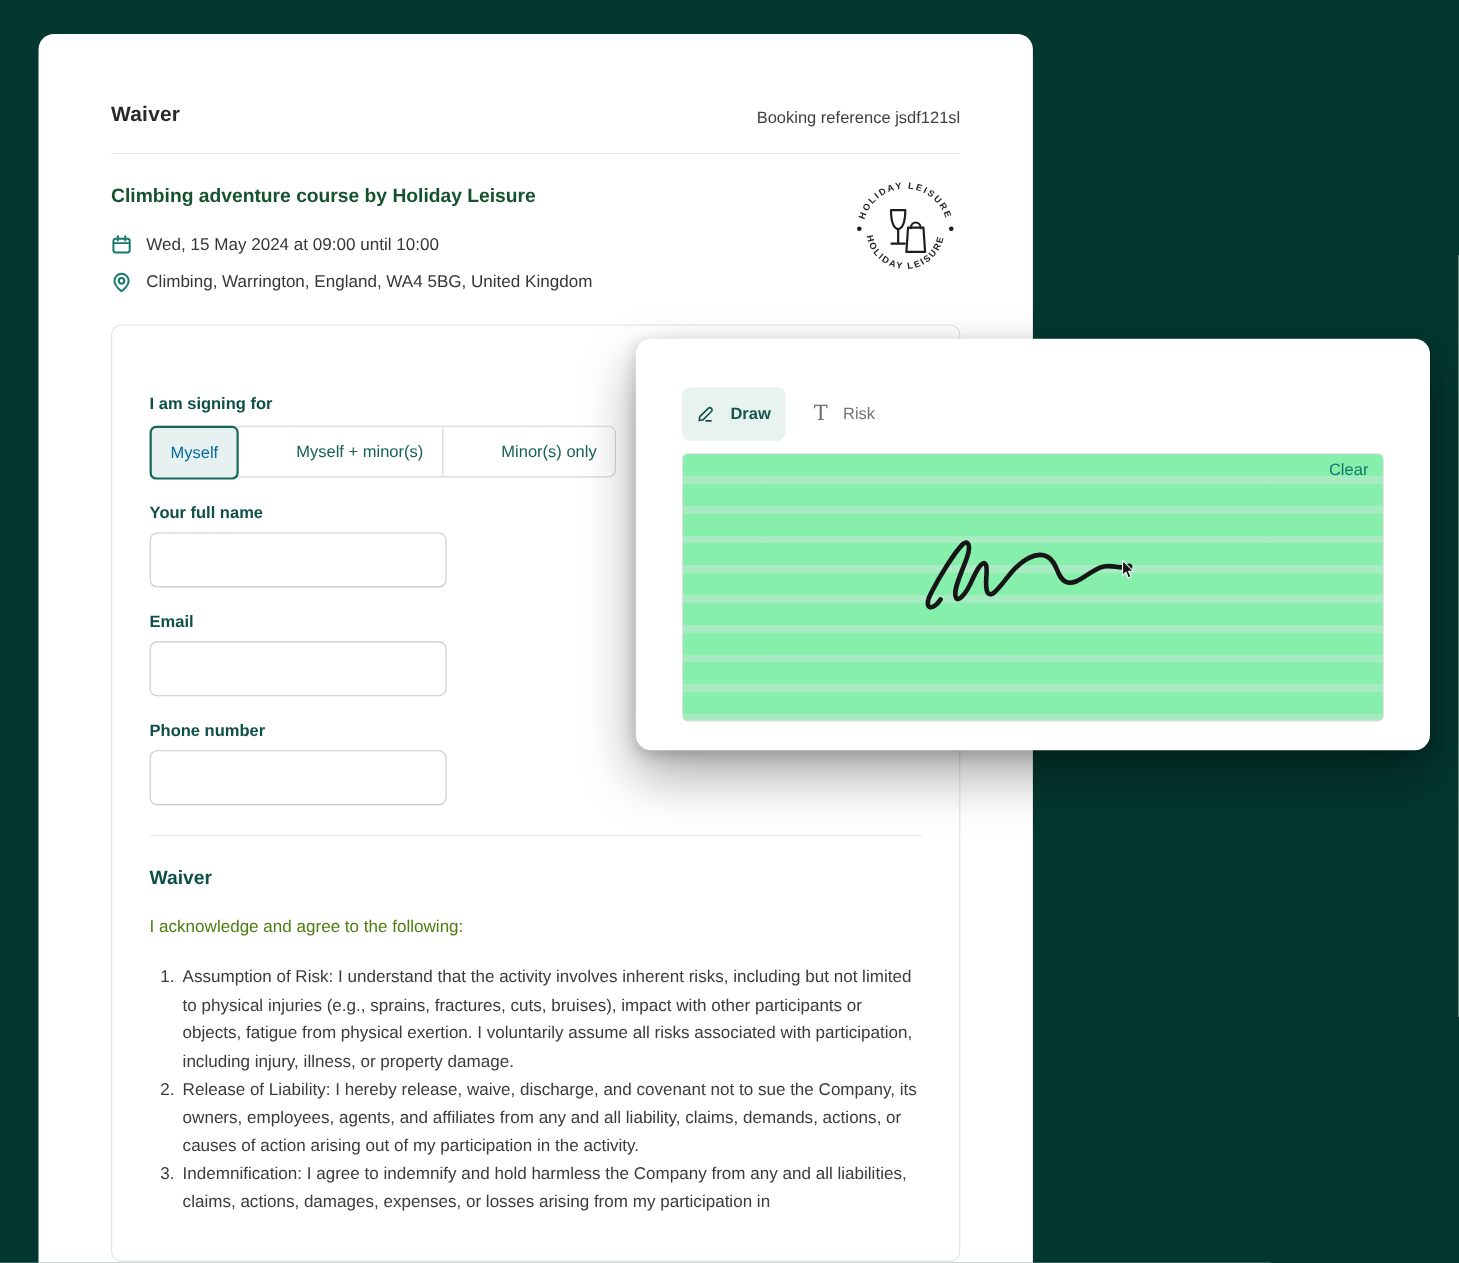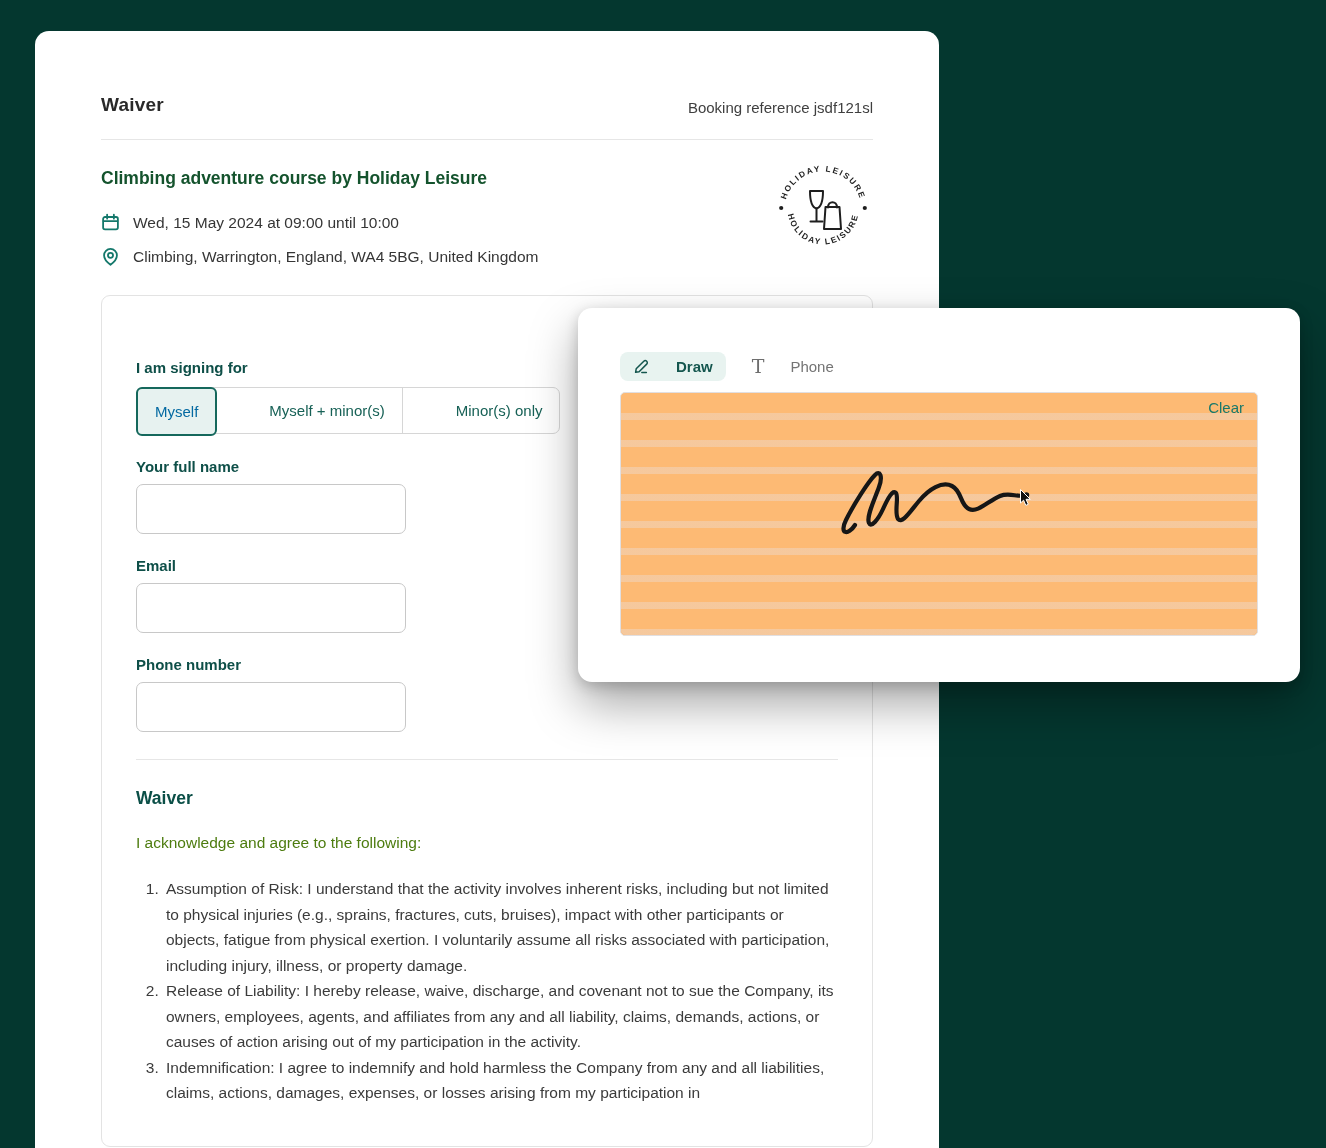--- a/index.html
+++ b/index.html
@@ -73,30 +73,30 @@
   .waiver-list li { margin:0; padding-left:3px; }
 
   
   .modal {
     position:absolute; left:578px; top:308px; width:722px; height:374px;
     background:#fff; border-radius:14px; padding:44px 42px 0;
     box-shadow:0 22px 48px rgba(0,0,0,.35), 0 4px 14px rgba(0,0,0,.18);
   }
   .tabs { display:flex; align-items:center; gap:13px; }
   .tab {
-    display:inline-flex; align-items:center; gap:26px; height:29px; padding:0 13px;
+    display:inline-flex; align-items:center; gap:14px; height:49px; padding:0 13px;
     border:none; background:transparent; border-radius:8px;
     font-family:inherit; font-size:15px; color:#747474; cursor:pointer;
   }
   .tab.active { background:#E8F3F0; color:#14564E; font-weight:700; }
   .t-glyph { font-family:"DejaVu Serif", serif; font-size:19px; color:#6E6E6E; line-height:1; }
 
   .sig-canvas {
     position:relative; margin-top:11px; width:638px; height:244px;
-    background:#fdba74; border:1px solid #E1DFE1; border-radius:5px;
+    background:#86efac; border:1px solid #E1DFE1; border-radius:5px;
   }
   .sig-canvas::before { 
     content:""; position:absolute; inset:0; border-radius:5px; pointer-events:none;
     background:repeating-linear-gradient(180deg, transparent 0 20px, rgba(232,228,234,.35) 20px 27px);
   }
   .clear-btn {
     position:absolute; top:6px; right:13px; z-index:2;
     background:none; border:none; padding:0;
     color:#17786B; font-size:15px; font-family:inherit; cursor:pointer;
   }
@@ -198,21 +198,21 @@
   <div class="tabs">
     <button class="tab active">
       <svg width="17" height="17" viewBox="0 0 17 17" fill="none" stroke="#14564E" stroke-width="1.5" stroke-linecap="round" stroke-linejoin="round">
         <path d="M3.2 10.8 L10.8 3.2 C11.6 2.4 12.9 2.4 13.7 3.2 C14.5 4 14.5 5.3 13.7 6.1 L6.1 13.7 L2.6 14.3 Z"></path>
         <line x1="8.8" y1="14.6" x2="13.4" y2="14.6"></line>
       </svg>
       <span>Draw</span>
     </button>
     <button class="tab">
       <span class="t-glyph">T</span>
-      <span>Phone</span>
+      <span>Risk</span>
     </button>
   </div>
 
   <div class="sig-canvas">
     <button class="clear-btn">Clear</button>
 
     <svg class="sig-svg" width="636" height="242" viewBox="0 0 636 242">
       <path d="M 234 132
                C 227 143 218 141 225 127
                C 233 111 247 89 254 82

